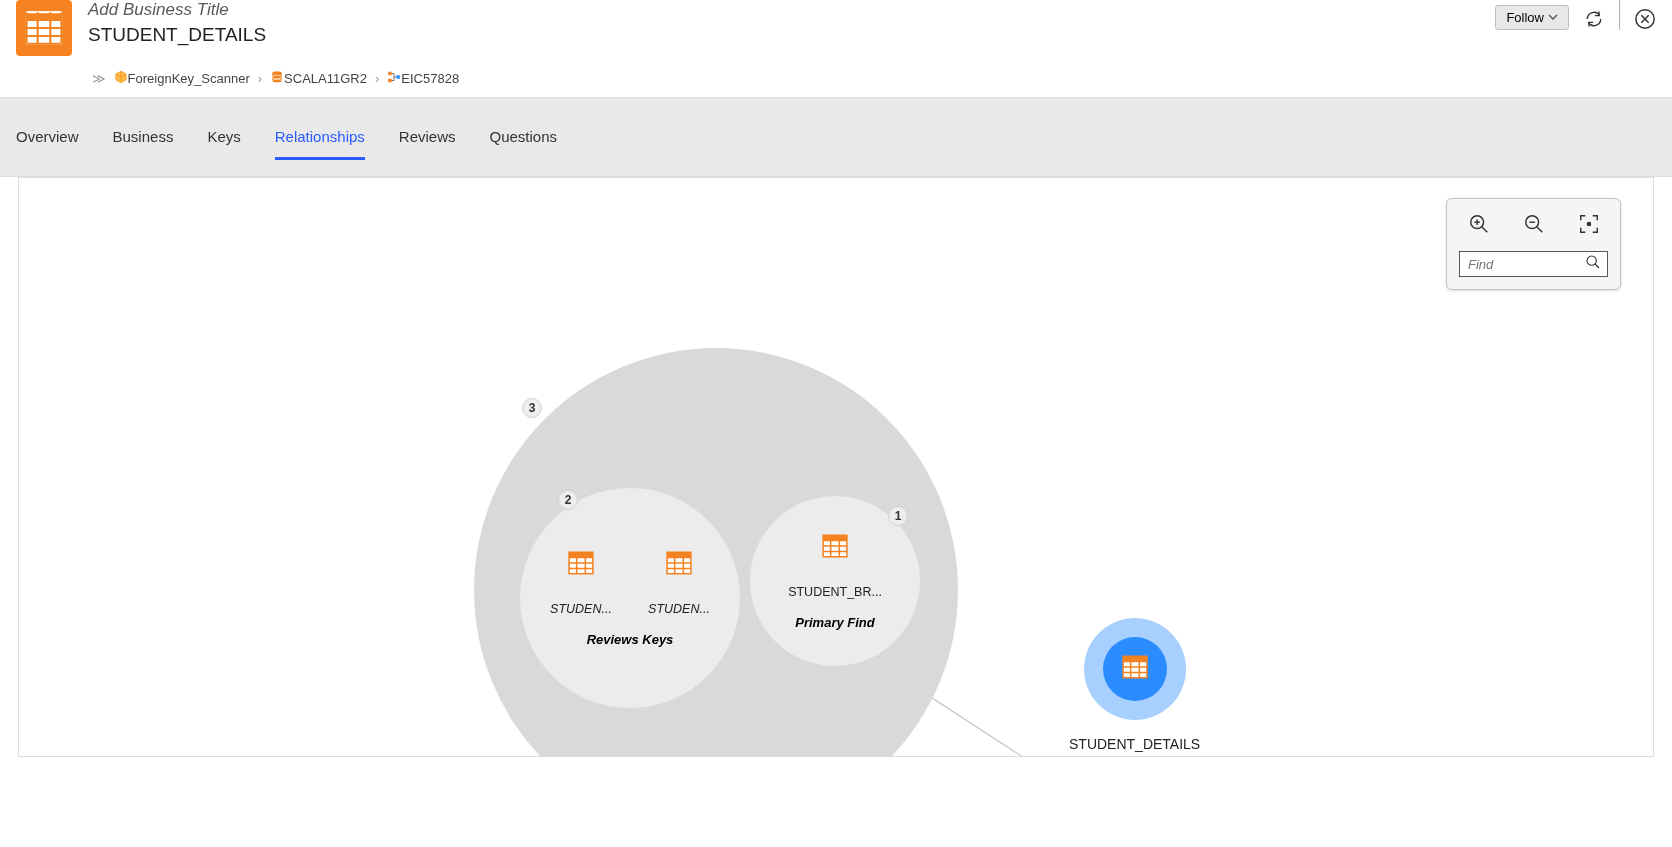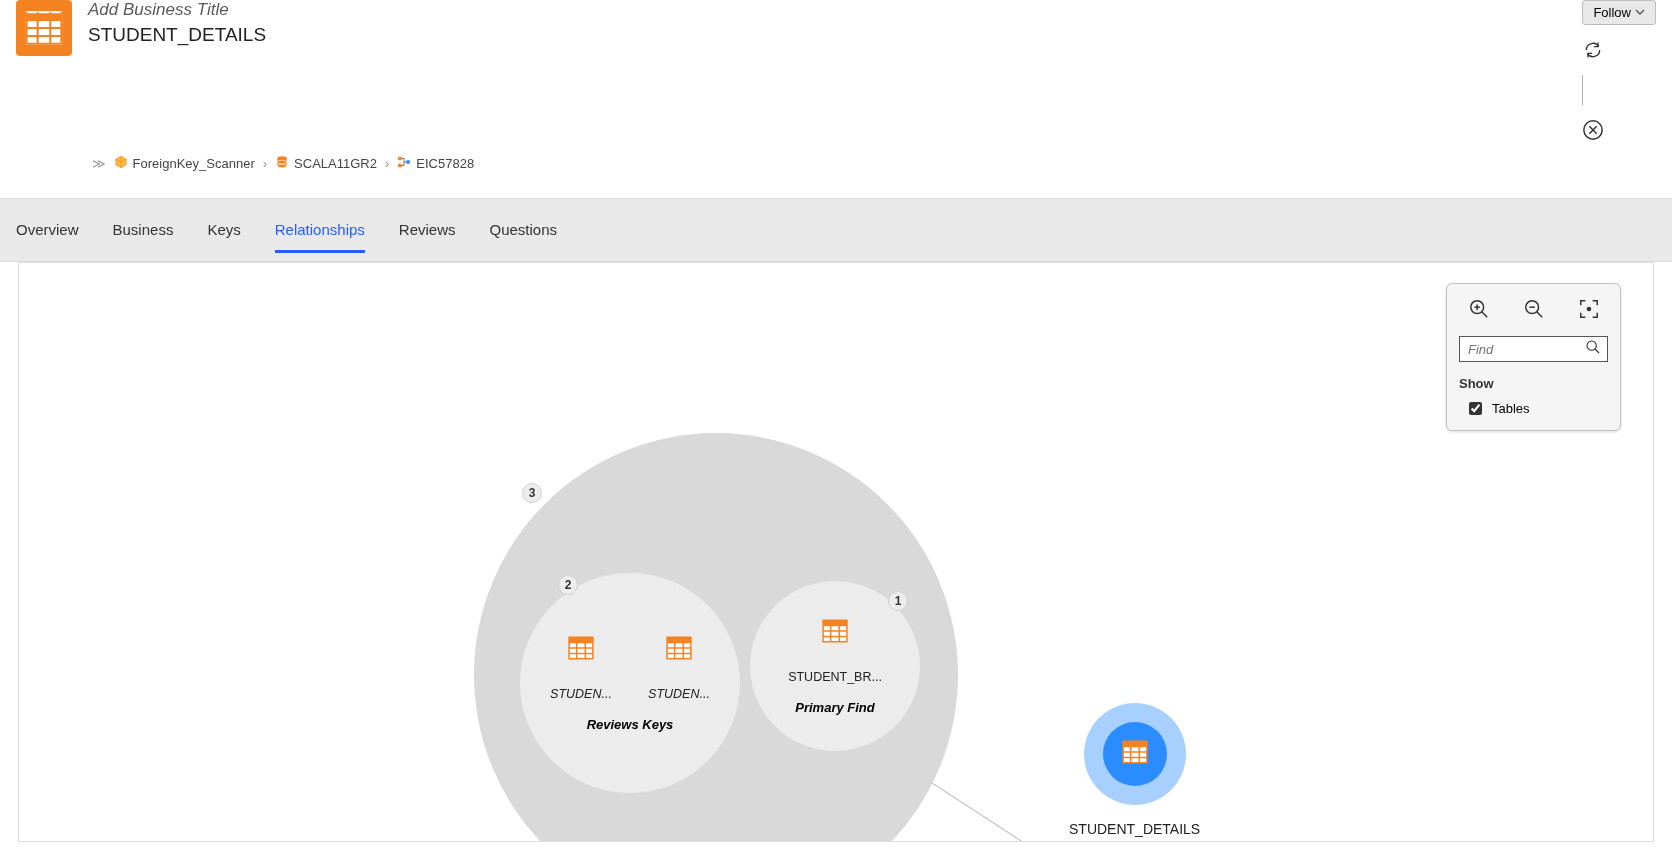--- a/index.html
+++ b/index.html
@@ -4,32 +4,32 @@
 <style>
   * { box-sizing: border-box; font-family: Arial, Helvetica, sans-serif; }
   body { margin: 0; background: #fff; padding-bottom: 40px; }
 
   
   .header { display: flex; align-items: flex-start; padding: 0 16px 6px 16px; }
   .hdr-icon-wrap { width: 56px; height: 56px; background: #f58220; border-radius: 4px; display:flex; align-items:center; justify-content:center; margin-right: 16px; }
   .hdr-titles { flex: 1; }
   .biz-title { font-style: italic; color: #5a5a5a; font-size: 17px; margin-bottom: 4px; cursor: text; }
   .main-title { font-size: 19px; color: #222; font-weight: 400; }
-  .hdr-actions { display: flex; align-items: flex-start; gap: 14px; flex-direction: column; }
+  .hdr-actions { display: flex; align-items: flex-end; gap: 14px; }
   .follow-btn { background: #e8e8e8; border: 1px solid #bdbdbd; border-radius: 3px; padding: 4px 10px; font-size: 13px; cursor: pointer; display:flex; align-items:center; gap:4px; }
   .circ-btn { width: 22px; height: 22px; display:flex; align-items:center; justify-content:center; cursor:pointer; }
   .vdiv { width:1px; height:30px; background:#b0b0b0; }
 
   
   .breadcrumb { display:flex; align-items:center; gap:8px; font-size:13px; color:#444; padding: 8px 16px 10px 92px; }
-  .bc-item { display:flex; align-items:center; gap:5px; cursor:pointer; }
+  .bc-item { display:flex; align-items:center; cursor:pointer; }
   .bc-sep { color:#999; }
 
   
-  .tab-bar { background:#e9e9e9; border-top:1px solid #ddd; border-bottom:1px solid #ddd; padding: 8px 16px; display:flex; gap:34px;margin-top:16px; }
+  .tab-bar { background:#e9e9e9; border-top:1px solid #ddd; border-bottom:1px solid #ddd; padding: 16px 16px; display:flex; gap:34px; }
   .tab { padding: 14px 0 12px; font-size: 15px; color:#333; cursor:pointer; border-bottom: 3px solid transparent; }
   .tab.active { color:#2a5bff; border-bottom-color:#2a5bff; font-weight:500; }
 
   
   .canvas { margin: 0 18px 18px 18px; background:#fff; border:1px solid #ddd; height:580px; position:relative; overflow:hidden; }
 
   .edge { position:absolute; left:880px; top:498px; width:230px; height:1px; background:#bcbcbc; transform-origin: left center; transform: rotate(33deg); }
 
   .tables-wrap { position:absolute; left:455px; top:170px; text-align:center; }
   .tables-circle { width:484px; height:484px; border-radius:50%; background:#d9d9d9; position:relative; }
@@ -233,22 +233,15 @@
             <circle cx="12" cy="12" r="2.5" fill="#333"></circle>
           </svg></span>
     </div>
     <div class="sp-find">
       <input type="text" placeholder="Find" style="">
       <span><svg width="16" height="16" viewBox="0 0 24 24">
             <circle cx="10" cy="10" r="7" fill="none" stroke="#333" stroke-width="1.6"></circle>
             <line x1="15" y1="15" x2="21" y2="21" stroke="#333" stroke-width="1.6"></line>
           </svg></span>
     </div>
-    <div class="sp-show">
-      <div class="sp-show-hdr">Show</div>
-      <label class="sp-check">
-        <input type="checkbox" checked="" style="">
-        <span>Tables</span>
-      </label>
-    </div>
   </div>
 
 </div>
 
 </body></html>

